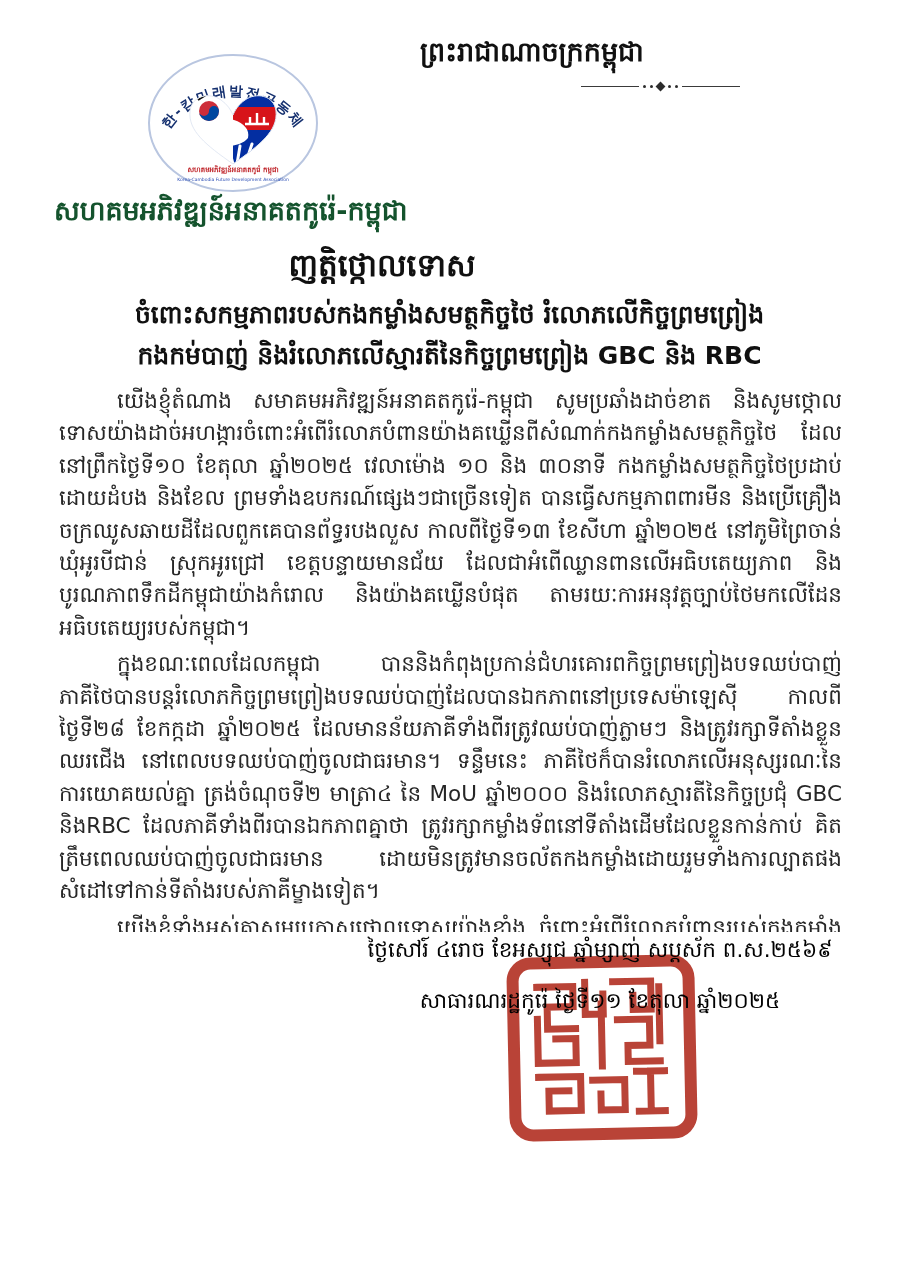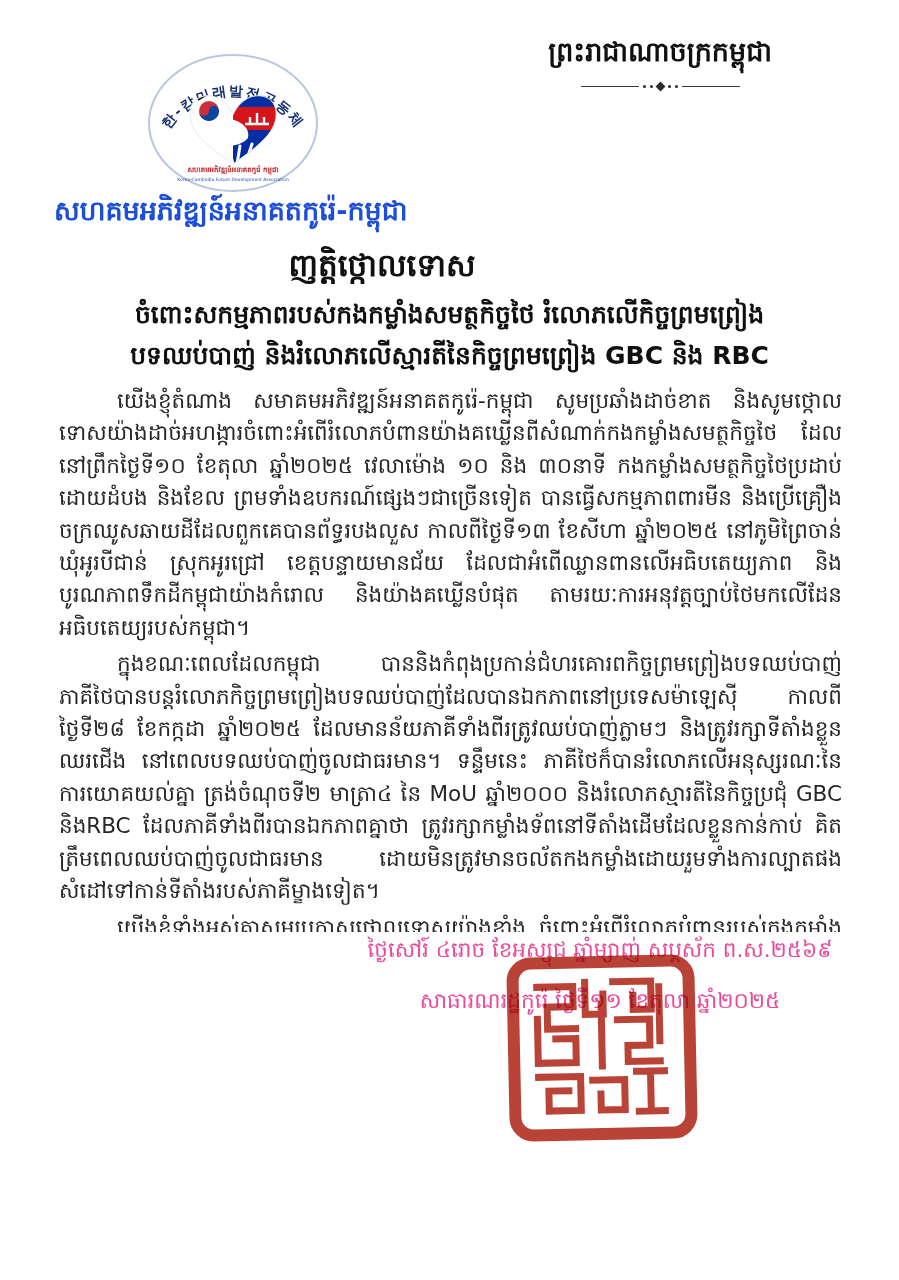--- a/index.html
+++ b/index.html
@@ -3,51 +3,51 @@
 <meta charset="utf-8">
 <style>
   html,body{margin:0;padding:0;background:#ffffff;}
   .page{
     position:relative;width:899px;height:1280px;background:#ffffff;
     font-family:"DejaVu Sans",sans-serif;color:#1b1b1b;overflow:hidden;
   }
   
   .logo{position:absolute;left:146px;top:52px;}
   .motto{
-    position:absolute;left:420px;top:30px;width:480px;text-align:center;
+    position:absolute;left:420px;top:30px;width:480px;
     font-weight:bold;color:#101010;
   }
   .motto .m-line{font-size:27px;line-height:44px;white-space:nowrap;}
   .ornament{margin-top:9px;display:flex;align-items:center;justify-content:center;gap:4px;}
   .ornament .line{width:58px;border-top:1.6px solid #3a3a3a;}
   .ornament .dot{width:3px;height:3px;background:#2c2c2c;border-radius:50%;}
   .ornament .diamond{width:7px;height:7px;background:#2c2c2c;transform:rotate(45deg);}
   .org-line{
     position:absolute;left:54px;top:194px;font-weight:bold;font-size:27px;
-    color:#1d4ed8;white-space:nowrap;
+    color:#14532d;white-space:nowrap;
   }
   
   .doc-title{
     position:absolute;left:0;top:246px;width:764px;text-align:center;
     font-size:31px;font-weight:bold;color:#101010;
   }
   .doc-subtitle{
     position:absolute;left:0;top:294px;width:899px;text-align:center;
     font-size:25px;font-weight:bold;color:#101010;line-height:41px;
   }
   .body-text{
     position:absolute;left:55px;top:381px;width:791px;height:551px;overflow:hidden;
   }
   .body-text p{
     margin:4px;font-size:21.5px;line-height:32.4px;text-align:justify;
     text-indent:58px;color:#262626;
   }
   .date-block{
     position:absolute;left:340px;top:924px;width:520px;text-align:center;
-    font-size:21.5px;line-height:51px;color:#ec4899;
+    font-size:21.5px;line-height:51px;color:#000000;
   }
   
   .seal{
     position:absolute;left:506px;top:954px;transform:rotate(-1.2deg);
     mix-blend-mode:multiply;opacity:.95;
   }
 </style>
 </head>
 <body>
 
@@ -107,21 +107,21 @@
         <span class="dot"></span>
       <span class="line"></span>
     </div>
   </div>
 
   <div class="org-line">សហគមអភិវឌ្ឍន៍អនាគតកូរ៉េ-កម្ពុជា</div>
 
   <div class="doc-title">ញត្តិថ្កោលទោស</div>
   <div class="doc-subtitle">
     <div>ចំពោះសកម្មភាពរបស់កងកម្លាំងសមត្ថកិច្ចថៃ រំលោភលើកិច្ចព្រមព្រៀង</div>
-    <div>បទឈប់បាញ់ និងរំលោភលើស្មារតីនៃកិច្ចព្រមព្រៀង GBC និង RBC</div>
+    <div>កងកម់បាញ់ និងរំលោភលើស្មារតីនៃកិច្ចព្រមព្រៀង GBC និង RBC</div>
   </div>
 
   <div class="body-text">
     <p>យើងខ្ញុំតំណាង សមាគមអភិវឌ្ឍន៍អនាគតកូរ៉េ-កម្ពុជា សូមប្រឆាំងដាច់ខាត និងសូមថ្កោលទោសយ៉ាងដាច់អហង្ការចំពោះអំពើរំលោភបំពានយ៉ាងគឃ្លើនពីសំណាក់កងកម្លាំងសមត្ថកិច្ចថៃ ដែលនៅព្រឹកថ្ងៃទី១០ ខែតុលា ឆ្នាំ២០២៥ វេលាម៉ោង ១០ និង ៣០នាទី កងកម្លាំងសមត្ថកិច្ចថៃប្រដាប់ដោយដំបង និងខែល ព្រមទាំងឧបករណ៍ផ្សេងៗជាច្រើនទៀត បានធ្វើសកម្មភាពពារមីន និងប្រើគ្រឿងចក្រឈូសឆាយដីដែលពួកគេបានព័ទ្ធរបងលួស កាលពីថ្ងៃទី១៣ ខែសីហា ឆ្នាំ២០២៥ នៅភូមិព្រៃចាន់ ឃុំអូរបីជាន់ ស្រុកអូរជ្រៅ ខេត្តបន្ទាយមានជ័យ ដែលជាអំពើឈ្លានពានលើអធិបតេយ្យភាព និងបូរណភាពទឹកដីកម្ពុជាយ៉ាងកំរោល និងយ៉ាងគឃ្លើនបំផុត តាមរយៈការអនុវត្តច្បាប់ថៃមកលើដែនអធិបតេយ្យរបស់កម្ពុជា។</p>
     <p>ក្នុងខណៈពេលដែលកម្ពុជា បាននិងកំពុងប្រកាន់ជំហរគោរពកិច្ចព្រមព្រៀងបទឈប់បាញ់ ភាគីថៃបានបន្តរំលោភកិច្ចព្រមព្រៀងបទឈប់បាញ់ដែលបានឯកភាពនៅប្រទេសម៉ាឡេស៊ី កាលពីថ្ងៃទី២៨ ខែកក្កដា ឆ្នាំ២០២៥ ដែលមានន័យភាគីទាំងពីរត្រូវឈប់បាញ់ភ្លាមៗ និងត្រូវរក្សាទីតាំងខ្លួនឈរជើង នៅពេលបទឈប់បាញ់ចូលជាធរមាន។ ទន្ទឹមនេះ ភាគីថៃក៏បានរំលោភលើអនុស្សរណៈនៃការយោគយល់គ្នា ត្រង់ចំណុចទី២ មាត្រា៤ នៃ MoU ឆ្នាំ២០០០ និងរំលោភស្មារតីនៃកិច្ចប្រជុំ GBC និងRBC ដែលភាគីទាំងពីរបានឯកភាពគ្នាថា ត្រូវរក្សាកម្លាំងទ័ពនៅទីតាំងដើមដែលខ្លួនកាន់កាប់ គិតត្រឹមពេលឈប់បាញ់ចូលជាធរមាន ដោយមិនត្រូវមានចល័តកងកម្លាំងដោយរួមទាំងការល្បាតផង សំដៅទៅកាន់ទីតាំងរបស់ភាគីម្ខាងទៀត។</p>
     <p>យើងខ្ញុំទាំងអស់គ្នាសូមប្រកាសថ្កោលទោសយ៉ាងខ្លាំង ចំពោះអំពើរំលោភបំពានរបស់កងកម្លាំងសមត្ថកិច្ចថៃមកលើដែនអធិបតេយ្យភាពជាតិ និងបូរណភាពទឹកដីកម្ពុជា ជាពិសេសការអនុវត្តច្បាប់ថៃមកលើដែនអធិតេយ្យជាតិកម្ពុជា។</p>
 
   </div>
 
   <div class="date-block">

